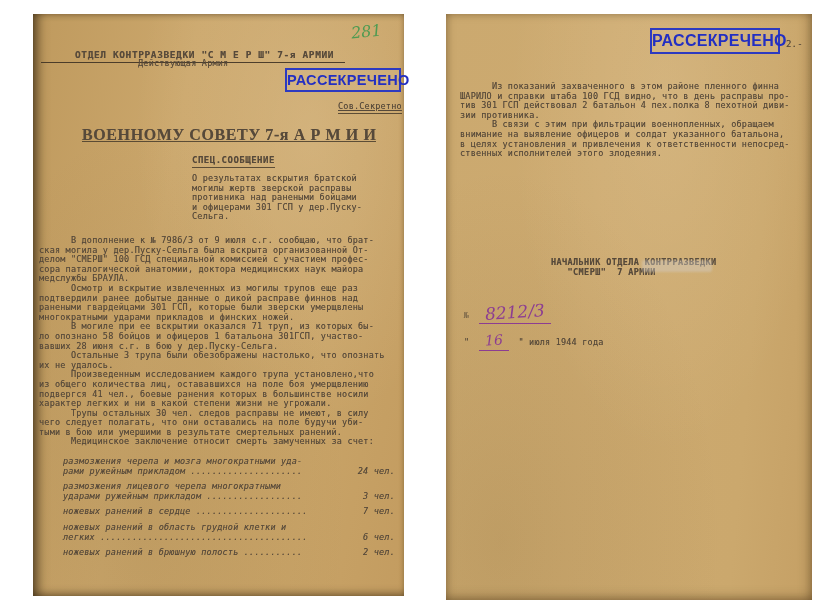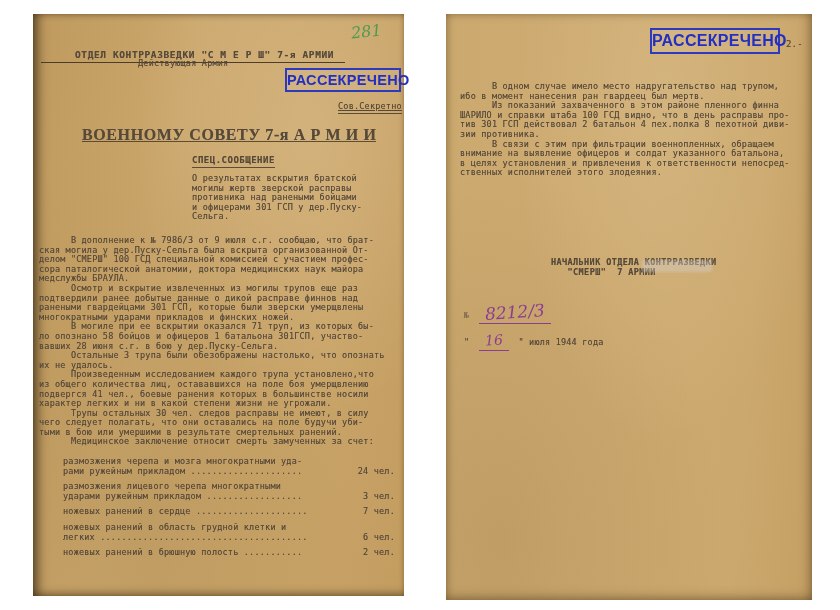--- a/index.html
+++ b/index.html
@@ -77,21 +77,21 @@
     font-style:italic;
     color:#8c3d92;
     display:inline-block;
   }
   .org-underline {
     position:absolute; left:8px; top:36px; width:304px;
     border-bottom:1.2px solid rgba(62,50,36,0.9);
     padding-bottom:2px;
   }
   .org-underline .tw { padding-left:34px; display:block; }
-  .cas-row { display:flex; align-items:flex-end; margin-bottom:6px; width:332px; }
+  .cas-row { display:flex; align-items:flex-end; margin-bottom:6px; width:332px;font-style:italic; }
   .cas-label { width:278px; }
   .cas-value { margin-left:auto; }
   .redaction-smudge {
     position:absolute; left:196px; top:246px; width:70px; height:12px;
     background:rgba(210,205,195,0.45); border-radius:2px; filter:blur(1px);
   }
   .ref-underline { border-bottom:1.6px solid #8c3d92; padding:0 6px 1px 6px; }
 </style>
 </head>
 <body>
@@ -172,22 +172,20 @@
   </div>
 </div>
 
 <div class="page page-right">
 
   <div class="stamp" style="left:204px; top:14px; width:126px; height:22px; font-size:16px; line-height:22px;">РАССЕКРЕЧЕНО</div>
 
   <span class="abs tw" style="left:340px; top:26px; font-size:9px;">2.-</span>
 
   <div class="abs" style="left:14px; top:68px; width:348px;">
-    <div class="tw">      В одном случае имело место надругательство над трупом,
-ибо в момент нанесения ран гвардеец был мертв.</div>
     <div class="tw">      Из показаний захваченного в этом районе пленного финна
 ШАРИЛО и справки штаба 100 ГСД видно, что в день расправы про-
 тив 301 ГСП действовал 2 батальон 4 пех.полка 8 пехотной диви-
 зии противника.</div>
     <div class="tw">      В связи с этим при фильтрации военнопленных, обращаем
 внимание на выявление офицеров и солдат указанного батальона,
 в целях установления и привлечения к ответственности непосред-
 ственных исполнителей этого злодеяния.</div>
   </div>
 

